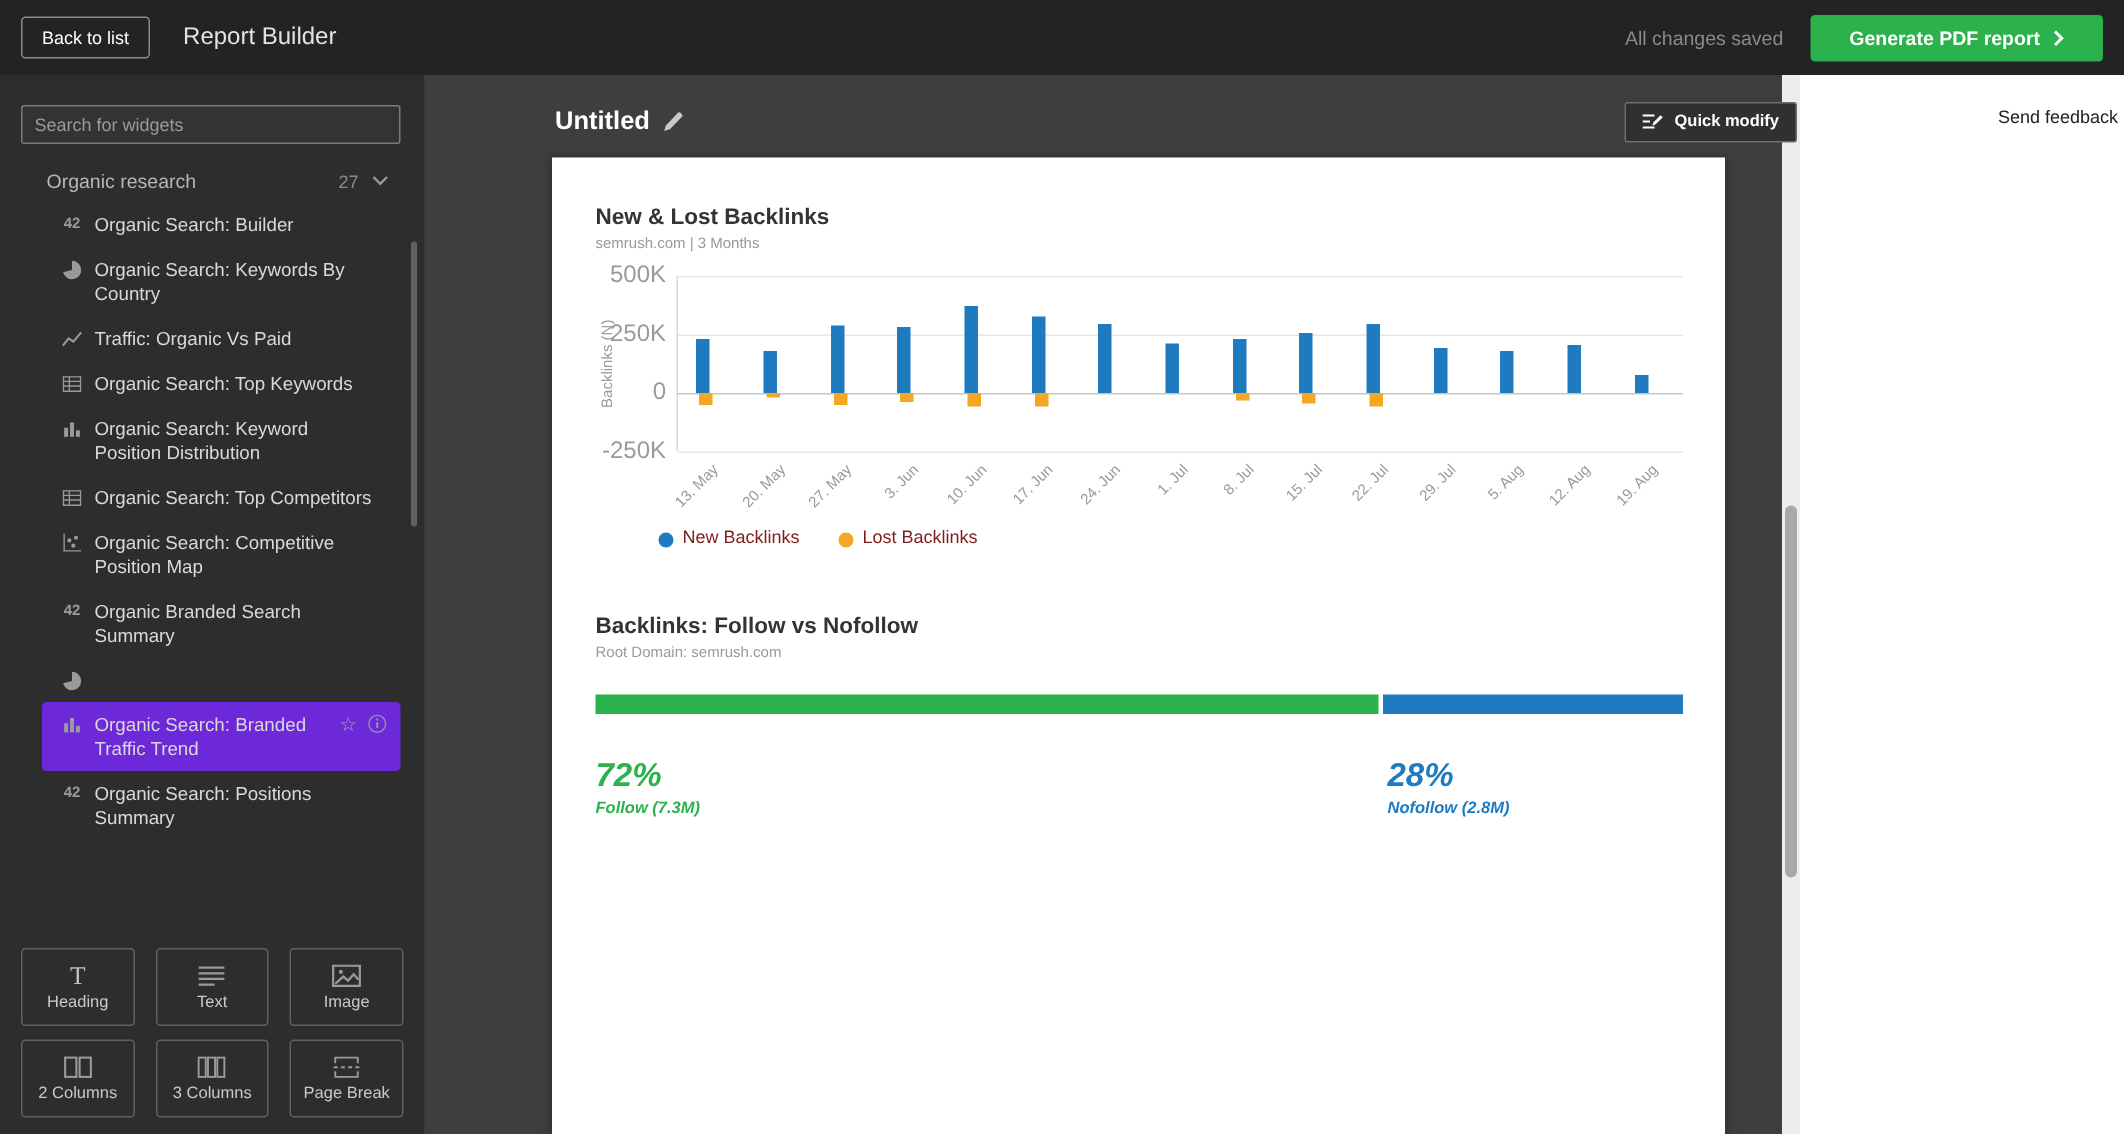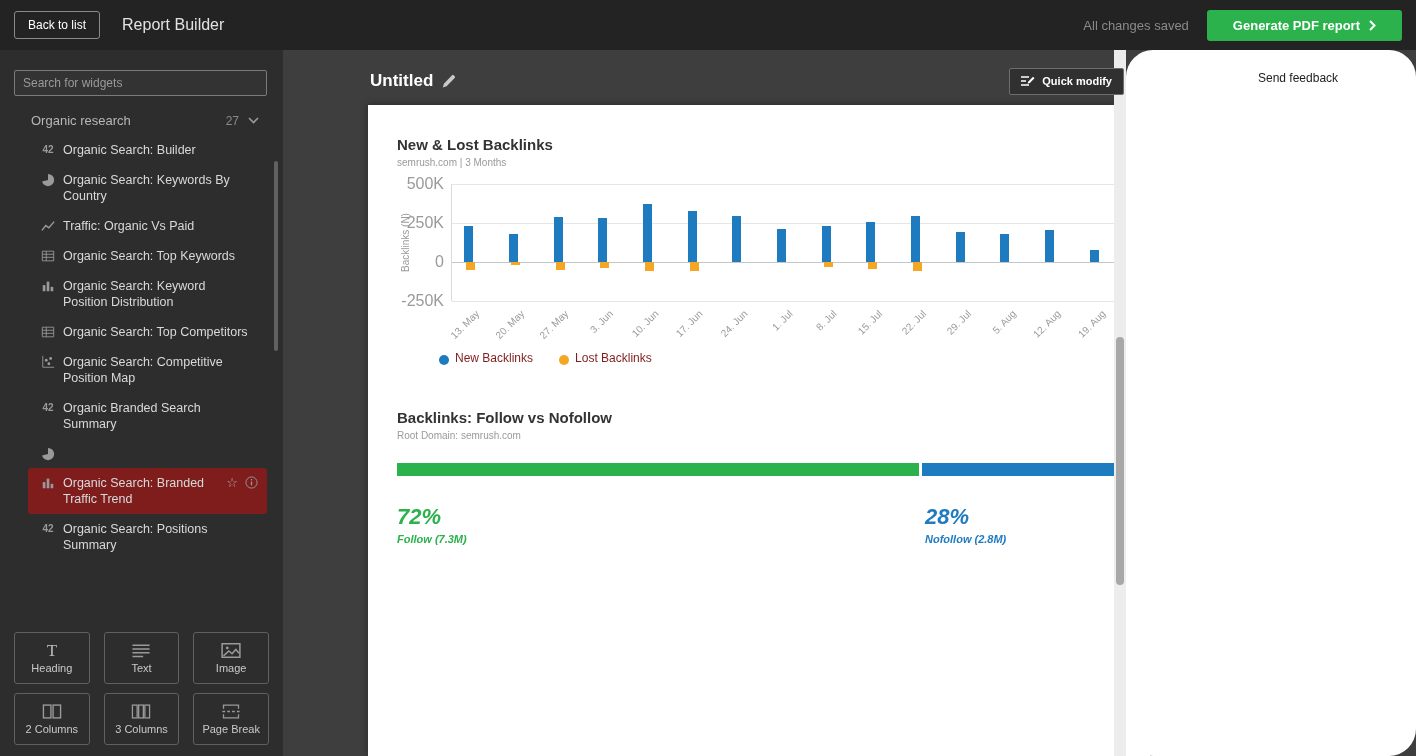--- a/index.html
+++ b/index.html
@@ -24,21 +24,21 @@
   .search-wrap{padding:20px 16px 10px 14px;}
   .search{width:100%;height:26px;background:#333;border:1px solid #7a7a7a;border-radius:2px;
     color:#ddd;font-size:12px;padding:0 8px;font-family:inherit;}
   .search::placeholder{color:#9a9a9a;}
   .section-header{display:flex;align-items:center;padding:7px 24px 7px 31px;color:#b7b7b7;font-size:13px;cursor:pointer;}
   .section-header .count{margin-left:auto;color:#8a8a8a;font-size:12px;}
   .section-header .chev{margin-left:9px;display:inline-flex;}
   .wlist{flex:1;position:relative;overflow:hidden;}
   .witem{display:flex;align-items:flex-start;padding:7px 34px 7px 40px;color:#d9d9d9;
     font-size:12.5px;line-height:1.28;cursor:pointer;position:relative;}
-  .witem.selected{background:#7f1d1d;margin:0 16px 0 28px;padding:7px 44px 7px 12px;border-radius:3px;}
+  .witem.selected{background:#6d28d9;margin:0 16px 0 28px;padding:7px 44px 7px 12px;border-radius:3px;}
   .wicon{width:16px;flex:none;margin-right:7px;margin-top:1px;display:inline-flex;justify-content:center;}
   .wicon svg{width:14px;height:14px;}
   .i42{font-size:10px;font-weight:bold;color:#9a9a9a;line-height:14px;}
   .witem-actions{position:absolute;right:9px;top:8px;display:flex;gap:7px;align-items:center;}
   .star{color:#aaa;font-size:13px;line-height:13px;}
   .side-scroll{position:absolute;right:5px;top:26px;width:4px;height:190px;background:#616161;border-radius:2px;z-index:2;}
   .bottom-panel{flex:none;padding:12px 14px 11px;display:grid;grid-template-columns:repeat(3,1fr);gap:9px 14px;}
   .wbtn{border:1px solid #606060;border-radius:3px;background:transparent;height:52px;display:flex;
     flex-direction:column;align-items:center;justify-content:center;gap:4px;color:#c9c9c9;font-size:11px;cursor:pointer;font-family:inherit;}
   .wbtn svg{width:20px;height:15px;}
@@ -80,21 +80,21 @@
   .w2{margin-top:44px;}
   .stackbar{margin-top:22px;display:flex;height:13px;}
   .seg-follow{margin-right:3px;}
   .seg-nofollow{flex:1;}
   .pct-row{position:relative;margin-top:28px;height:64px;font-style:italic;}
   .pct-block{position:absolute;top:0;}
   .pct{font-size:22px;font-weight:bold;}
   .pct-label{font-size:11px;font-weight:bold;margin-top:3px;}
 
   
-  .rpanel{width:290px;flex:none;background:#fff;position:relative;border-radius:27px;}
+  .rpanel{width:216px;flex:none;background:#fff;position:relative;}
   .send-feedback{position:absolute;top:21px;left:132px;font-size:12px;color:#222;cursor:pointer;white-space:nowrap;}
 </style>
 </head>
 <body>
 
 <div class="app">
 
   <header class="topbar">
     <button class="back-btn">Back to list</button>
     <div class="app-title">Report Builder</div>

